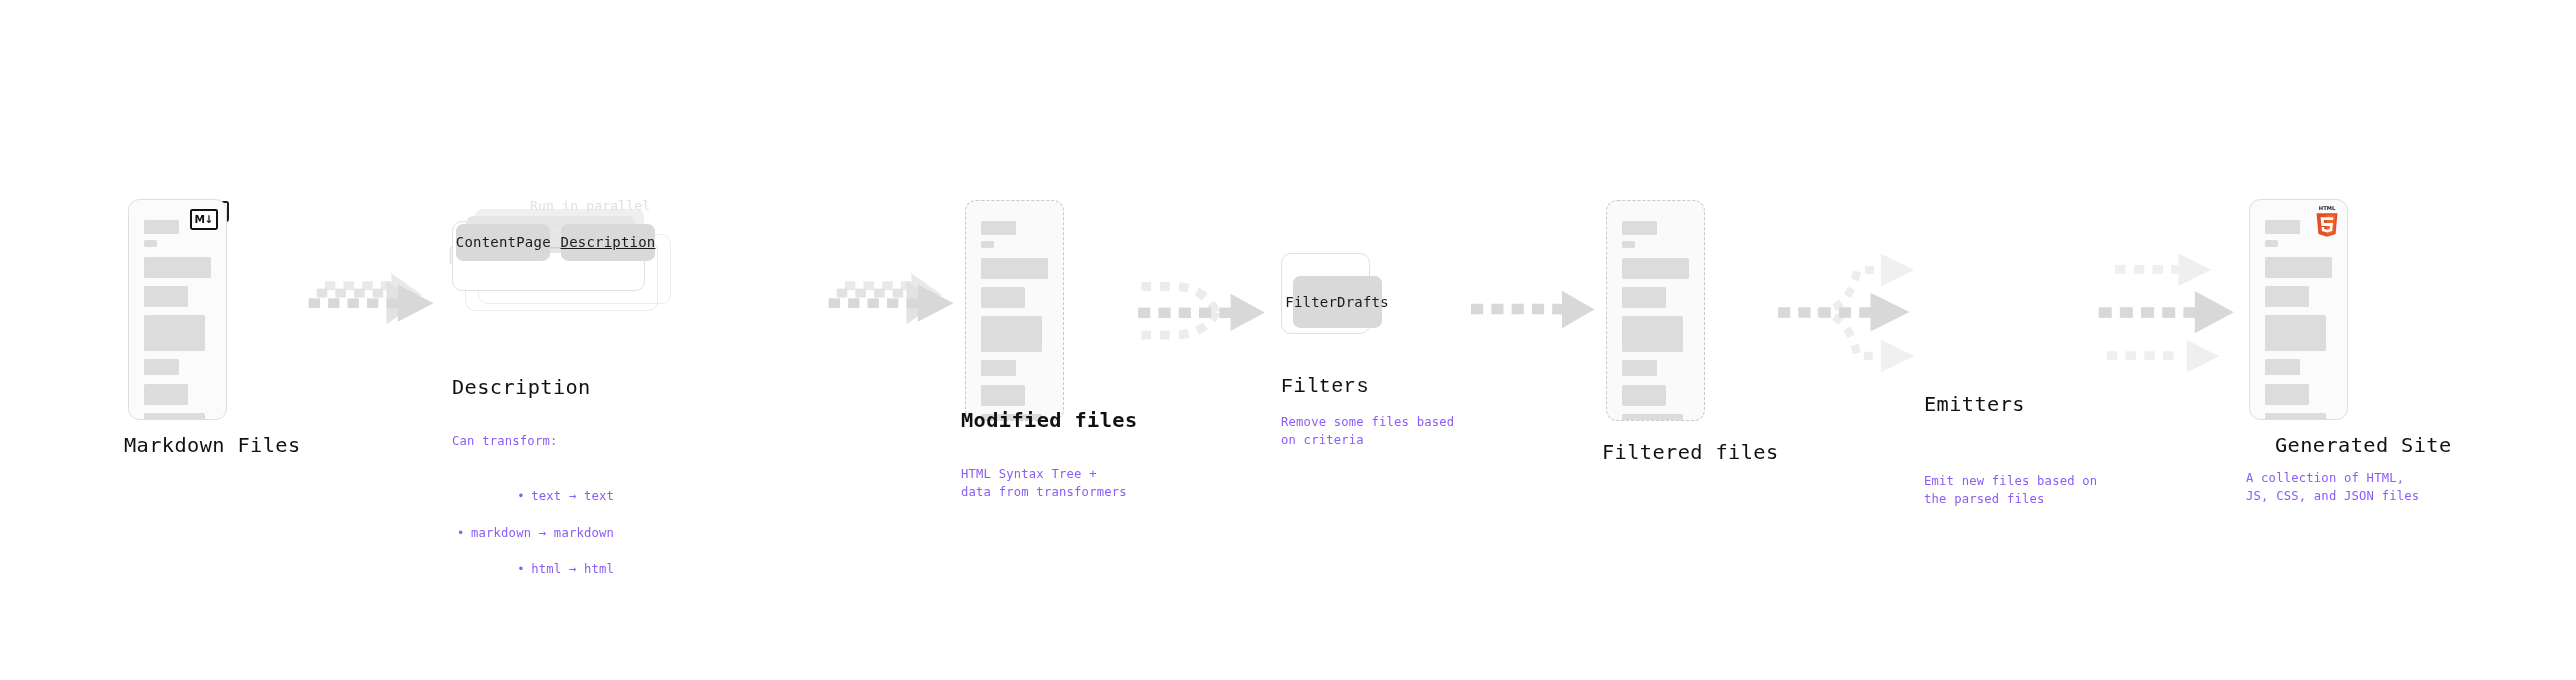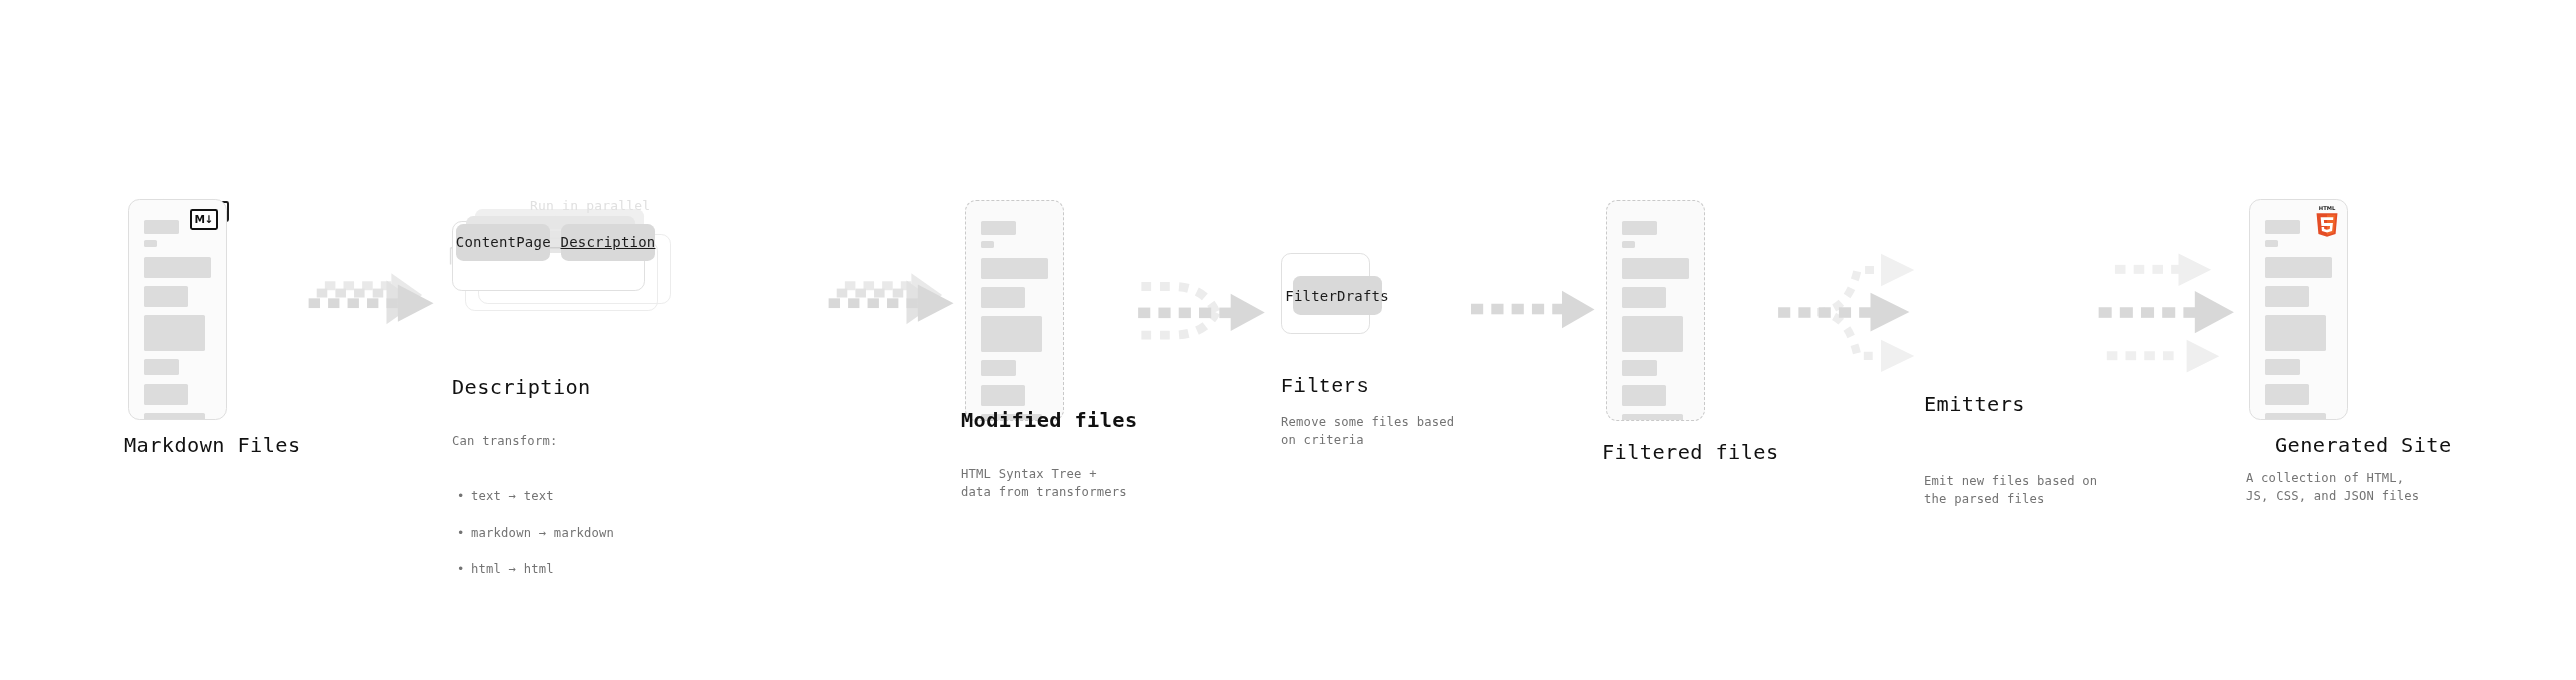--- a/index.html
+++ b/index.html
@@ -69,25 +69,25 @@
   }
   .pill.ghost1{background:#e6e6e6;}
   .pill.ghost2{background:#efefef;}
 
   
   .title{
     position:absolute;font-size:20.3px;color:#111;white-space:nowrap;
     letter-spacing:0.4px;
   }
   .caption{
-    position:absolute;font-size:12.2px;color:#737373;line-height:1.5;
+    position:absolute;font-size:12.2px;color:#8b5cf6;line-height:1.5;
     white-space:pre-line;letter-spacing:0.2px;
   }
   .caption .bullets{margin:0;padding:0;list-style:none;}
-  .caption .bullets li{white-space:nowrap;}
+  .caption .bullets li{white-space:nowrap;text-align:right;}
   .caption .bullets li::before{content:"\2022";margin-right:6.5px;margin-left:4.9px;}
   .run-label{
     position:absolute;font-size:13px;color:#e0e0e0;white-space:nowrap;
     letter-spacing:0.2px;
   }
   svg{display:block;overflow:visible;}
 </style>
 </head>
 <body>
 
@@ -243,21 +243,21 @@
         <rect x="35" y="78" width="15" height="13"></rect>
       <rect x="60" y="78" width="15" height="13"></rect>
         <rect x="85" y="78" width="15" height="13"></rect>
       <rect x="110" y="78" width="15" height="13"></rect>
       <polygon points="124,61 166,84 124,107"></polygon>
     </g>
   </svg>
 
   <div class="node" style="left:1281px;top:253px;">
     <div class="group-box" style="width:89px;height:81px;">
-      <div class="pill" style="left:10.6px;top:22px;width:89px;height:39px;">FilterDrafts</div>
+      <div class="pill" style="left:10.6px;top:22px;width:89px;height:52px;">FilterDrafts</div>
     </div>
   </div>
   <div class="title" style="left:1281px;top:375px;font-family:Liberation Mono, monospace;">Filters</div>
   <div class="caption" style="left:1281px;top:413px;">Remove some files based
 on criteria</div>
 
   <svg class="node" style="left:1471px;top:289px;" width="130" height="49" viewBox="0 0 160 60">
     <g fill="#d8d8d8">
       <rect x="0" y="18" width="15" height="13"></rect>
         <rect x="25" y="18" width="15" height="13"></rect>

